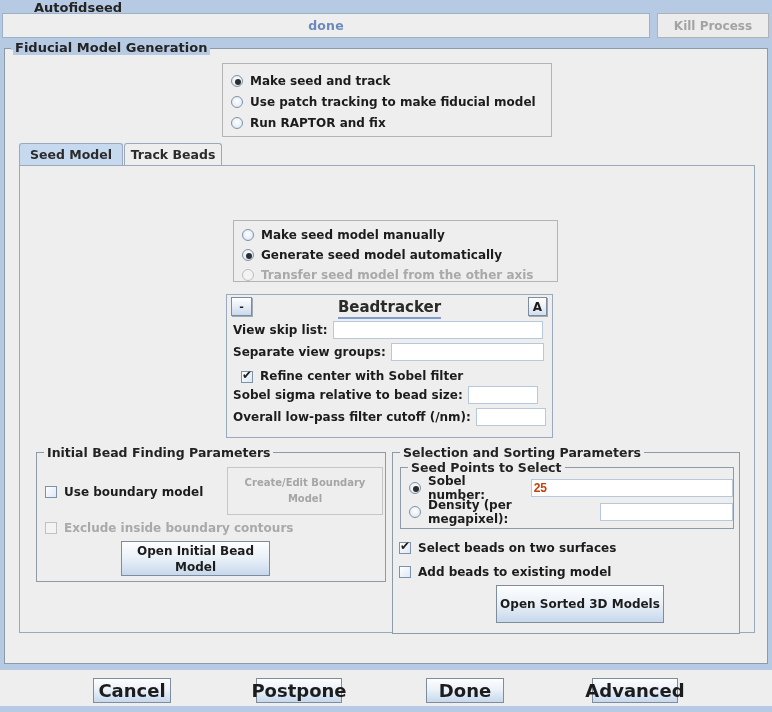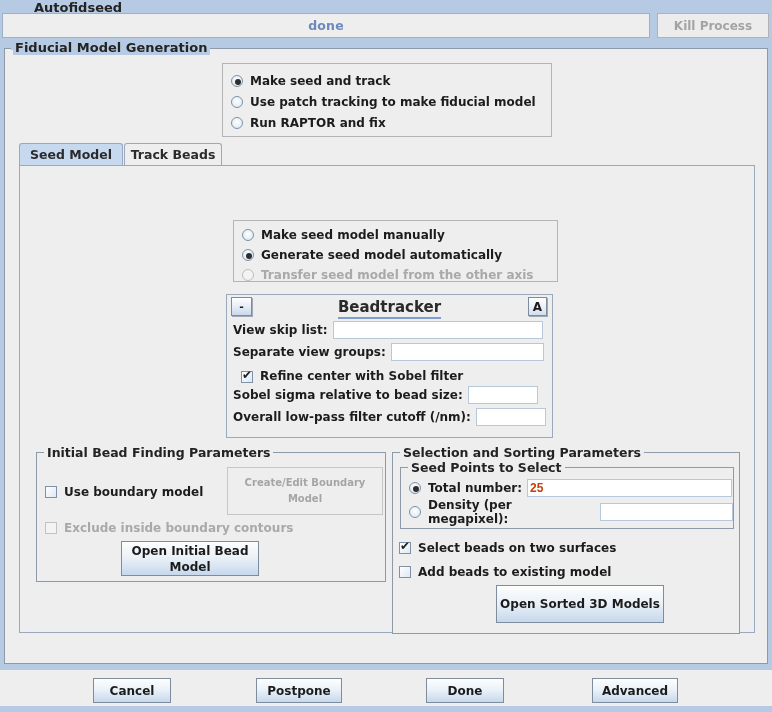--- a/index.html
+++ b/index.html
@@ -218,21 +218,21 @@
     background: #eeeeee;
     color: #a5a5a5;
     font-size: 10px; font-weight: bold;
     display: flex; align-items: center; justify-content: center; text-align: center;
     line-height: 16px;
   }
   #exclude-row {
     position: absolute; left: 8px; top: 64px;
   }
   #btn-open-initial-bead {
-    position: absolute; left: 84px; top: 88px; width: 138px; height: 35px;
+    position: absolute; left: 84px; top: 88px; width: 149px; height: 35px;
     border: 1px solid #7e8c9c;
     background: linear-gradient(#fdfefe 0%, #eaf1f8 48%, #c6d8ec 100%);
     font-size: 12px; font-weight: bold; color: #1c1c1c;
     display: flex; align-items: center; justify-content: center; text-align: center;
     line-height: 16px;
   }
 
   
   #sel-sort-group {
     position: absolute; left: 372px; top: 286px; width: 348px; height: 182px;
@@ -276,21 +276,21 @@
     background: #eeeeee;
   }
   #dialog-row-edge {
     position: absolute; left: 0; top: 0; width: 772px; height: 2px;
     background: #b6cbe3;
   }
   .dlg-btn {
     position: absolute; top: 10px; height: 25px;
     border: 1px solid #7e8c9c;
     background: linear-gradient(#fdfefe 0%, #eaf1f8 48%, #c6d8ec 100%);
-    font-size: 12px; font-weight: bold; color: #1c1c1c;
+    font-size: 18px; font-weight: bold; color: #1c1c1c;
     display: flex; align-items: center; justify-content: center;
   }
   #btn-cancel { left: 93px; width: 78px; }
   #btn-postpone { left: 256px; width: 86px; }
   #btn-done { left: 426px; width: 78px; }
   #btn-advanced { left: 592px; width: 86px; }
 
   #bottom-edge {
     position: absolute; left: 0; top: 706px; width: 772px; height: 6px;
     background: #b6cbe3;
@@ -403,21 +403,21 @@
     </div>
 
     <div id="sel-sort-group">
       <div id="sel-sort-legend">Selection and Sorting Parameters</div>
 
       <div id="seed-points-group">
         <div id="seed-points-legend">Seed Points to Select</div>
 
         <div class="sel-row" style="margin-top:8px;">
           <span class="radio checked"></span>
-          <span class="lbl" style="font-weight:bold;margin-right:5px;">Total number:</span>
+          <span class="lbl" style="font-weight:bold;margin-right:5px;">Sobel number:</span>
           <input class="txtfield" id="fld-total-number" type="text" value="25" style="">
         </div>
 
         <div class="sel-row">
           <span class="radio"></span>
           <span class="lbl" style="font-weight:bold;margin-right:5px;">Density (per megapixel):</span>
           <input class="txtfield" id="fld-density" type="text" value="" style="">
         </div>
       </div>
 

